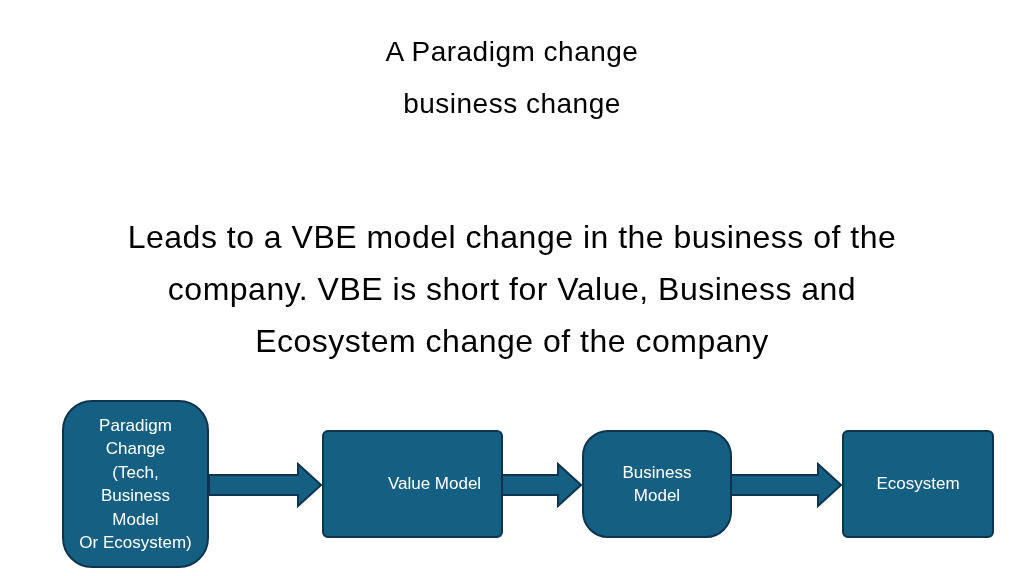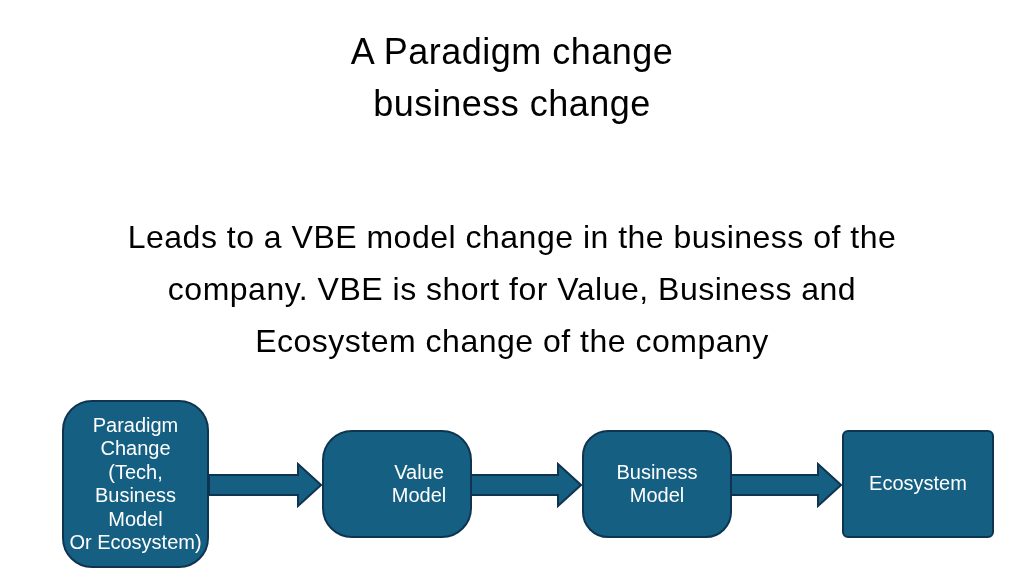--- a/index.html
+++ b/index.html
@@ -11,21 +11,21 @@
     overflow: hidden;
     font-family: "Liberation Sans", sans-serif;
   }
   .title-block {
     position: absolute;
     top: 26px;
     left: 0;
     width: 1024px;
     text-align: center;
     color: var(--text, #000000);
-    font-size: 36px;
+    font-size: 28px;
     line-height: 52px;
     letter-spacing: 0.5px;
   }
   .body-block {
     position: absolute;
     top: 211px;
     left: 0;
     width: 1024px;
     text-align: center;
     color: var(--text, #000000);
@@ -37,30 +37,30 @@
   .node {
     position: absolute;
     box-sizing: border-box;
     background: var(--node-fill, #156082);
     border: 2px solid var(--node-border, #0E3450);
     color: var(--node-text, #FFFFFF);
     display: flex;
     align-items: center;
     justify-content: center;
     text-align: center;
-    font-size: 20px;
+    font-size: 17px;
     line-height: 23.5px;
     white-space: pre-line;
     z-index: 2;
   }
   .node-paradigm {
     left: 62px; top: 400px; width: 147px; height: 168px;
     border-radius: 30px;
   }
-  .node-value    { left: 322px; top: 430px; width: 150px; height: 108px; border-radius: 30px; padding-left: 44px; }
+  .node-value    { left: 322px; top: 430px; width: 181px; height: 108px; border-radius: 6px; padding-left: 44px; }
   .node-business { left: 582px; top: 430px; width: 150px; height: 108px; border-radius: 26px; }
   .node-ecosystem{ left: 842px; top: 430px; width: 152px; height: 108px; border-radius: 6px; }
   .arrow {
     position: absolute;
     top: 462px;
     width: 114px;
     height: 46px;
     z-index: 1;
   }
   .arrow-1 { left: 208px; }

